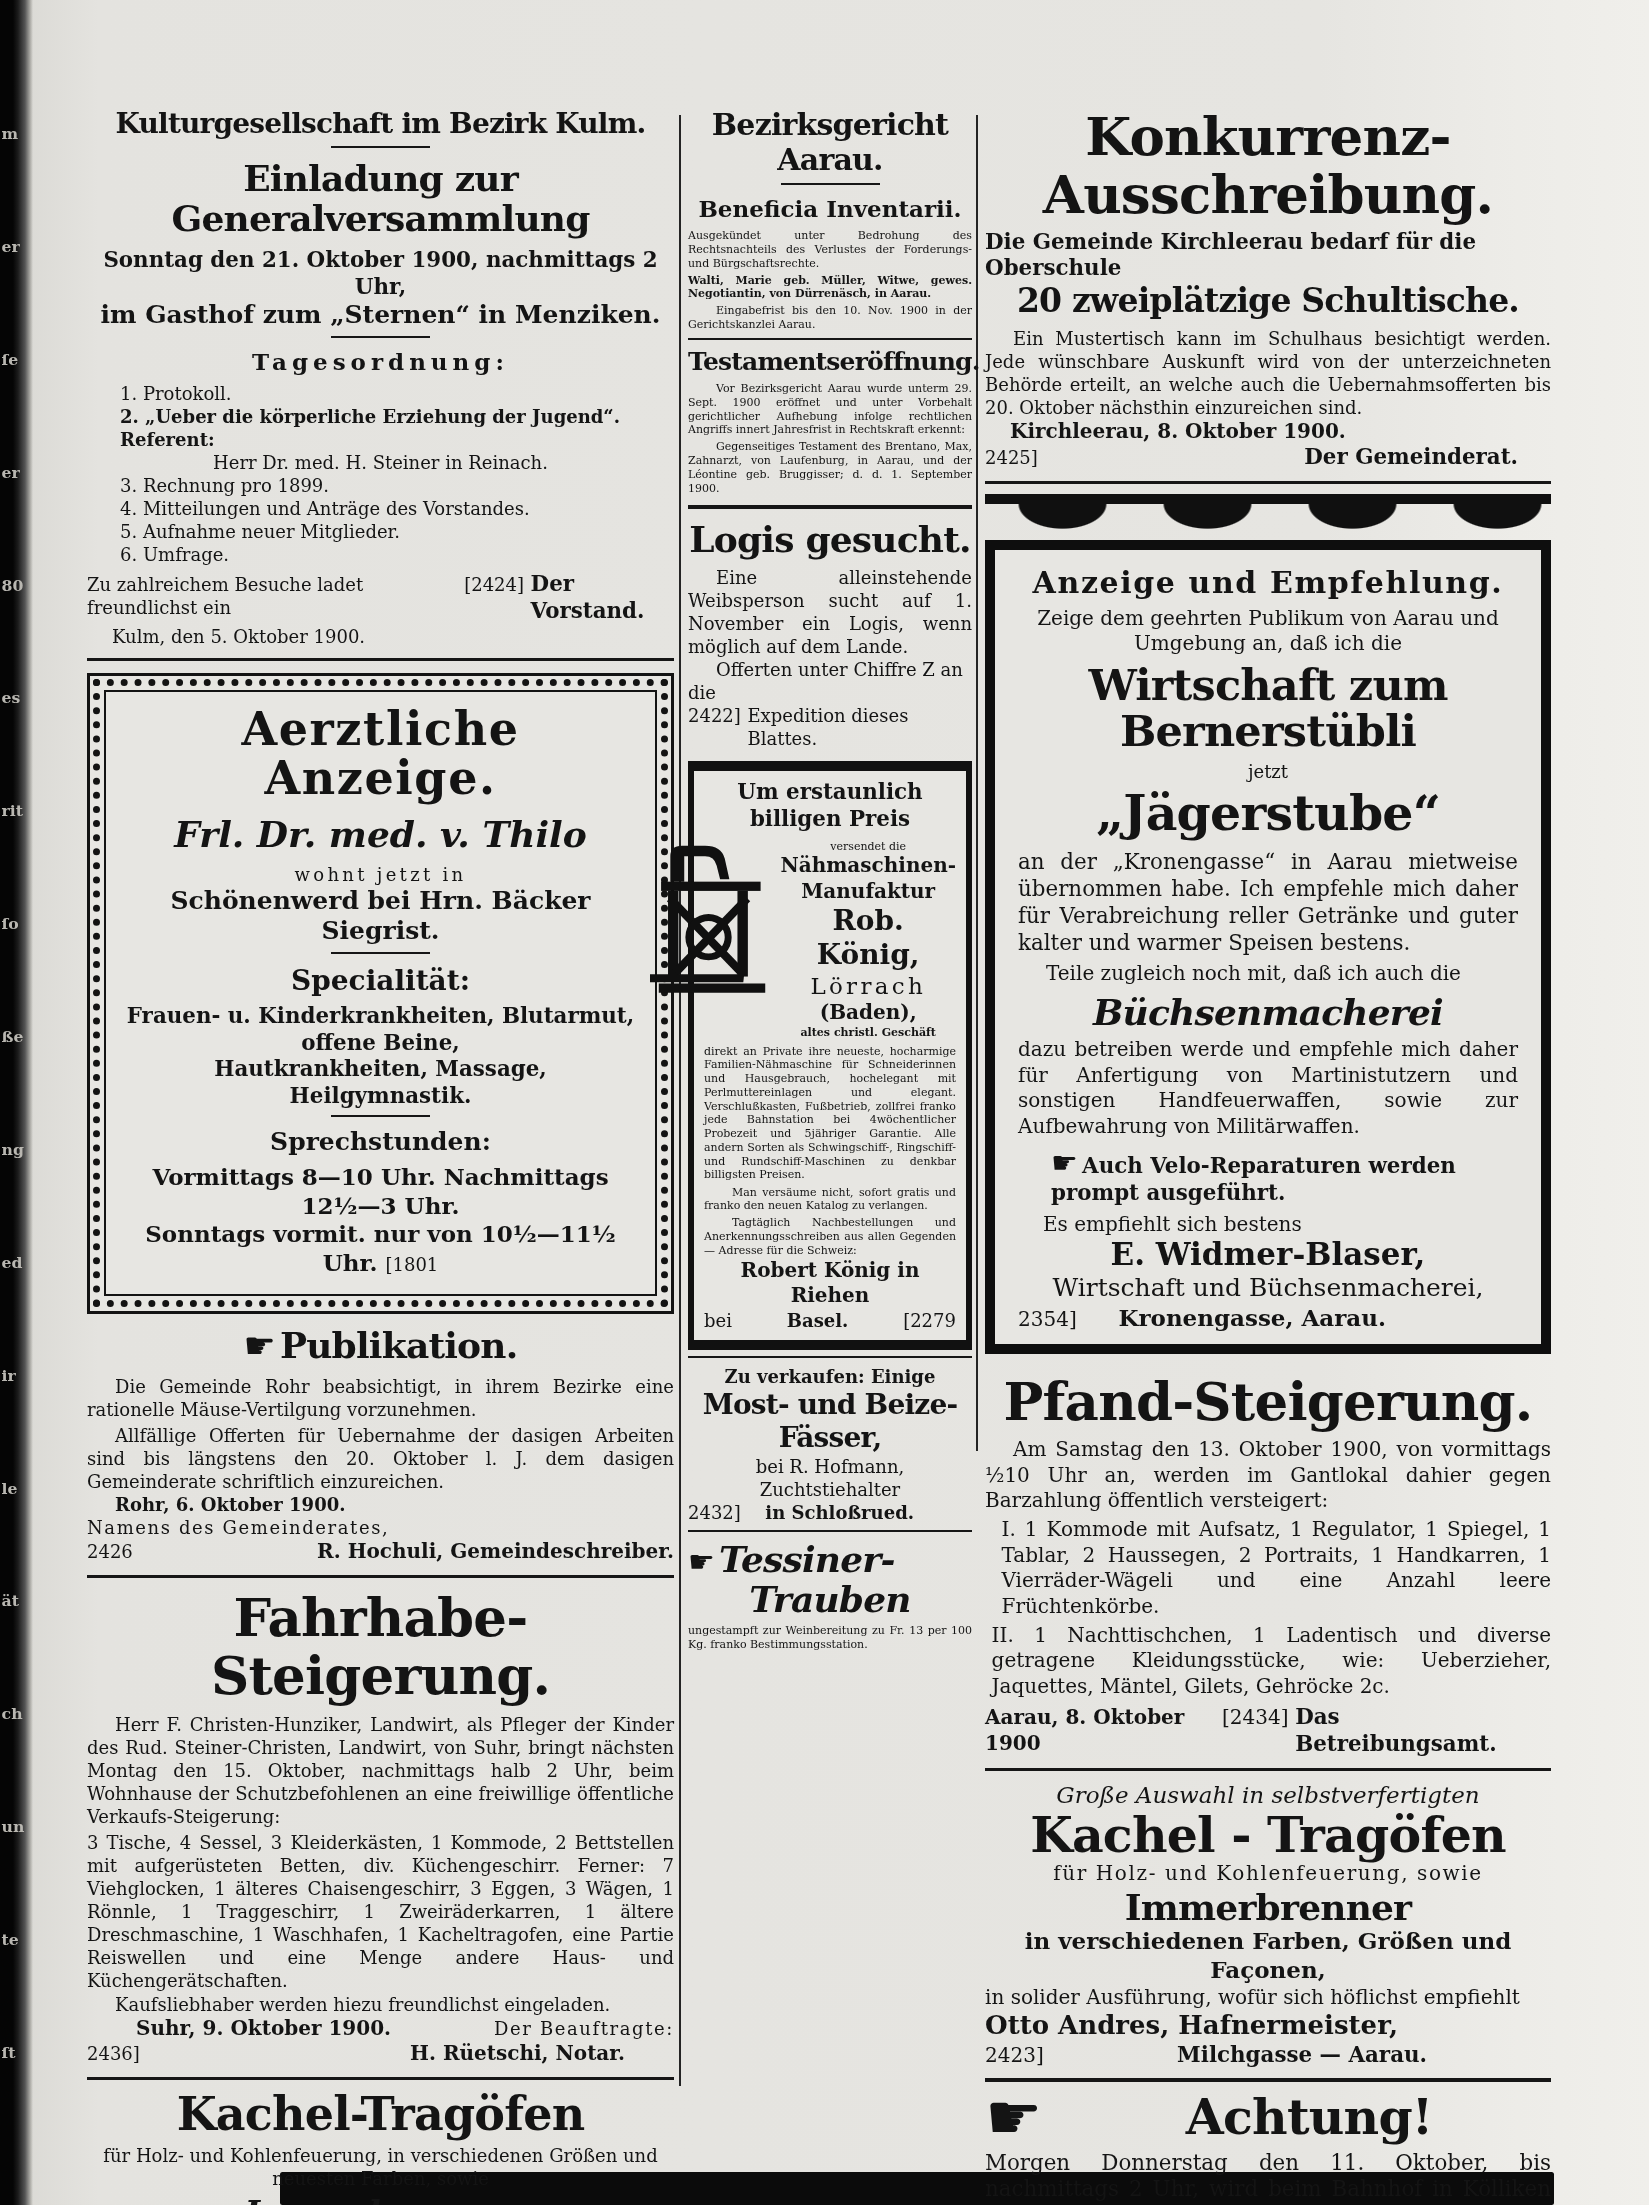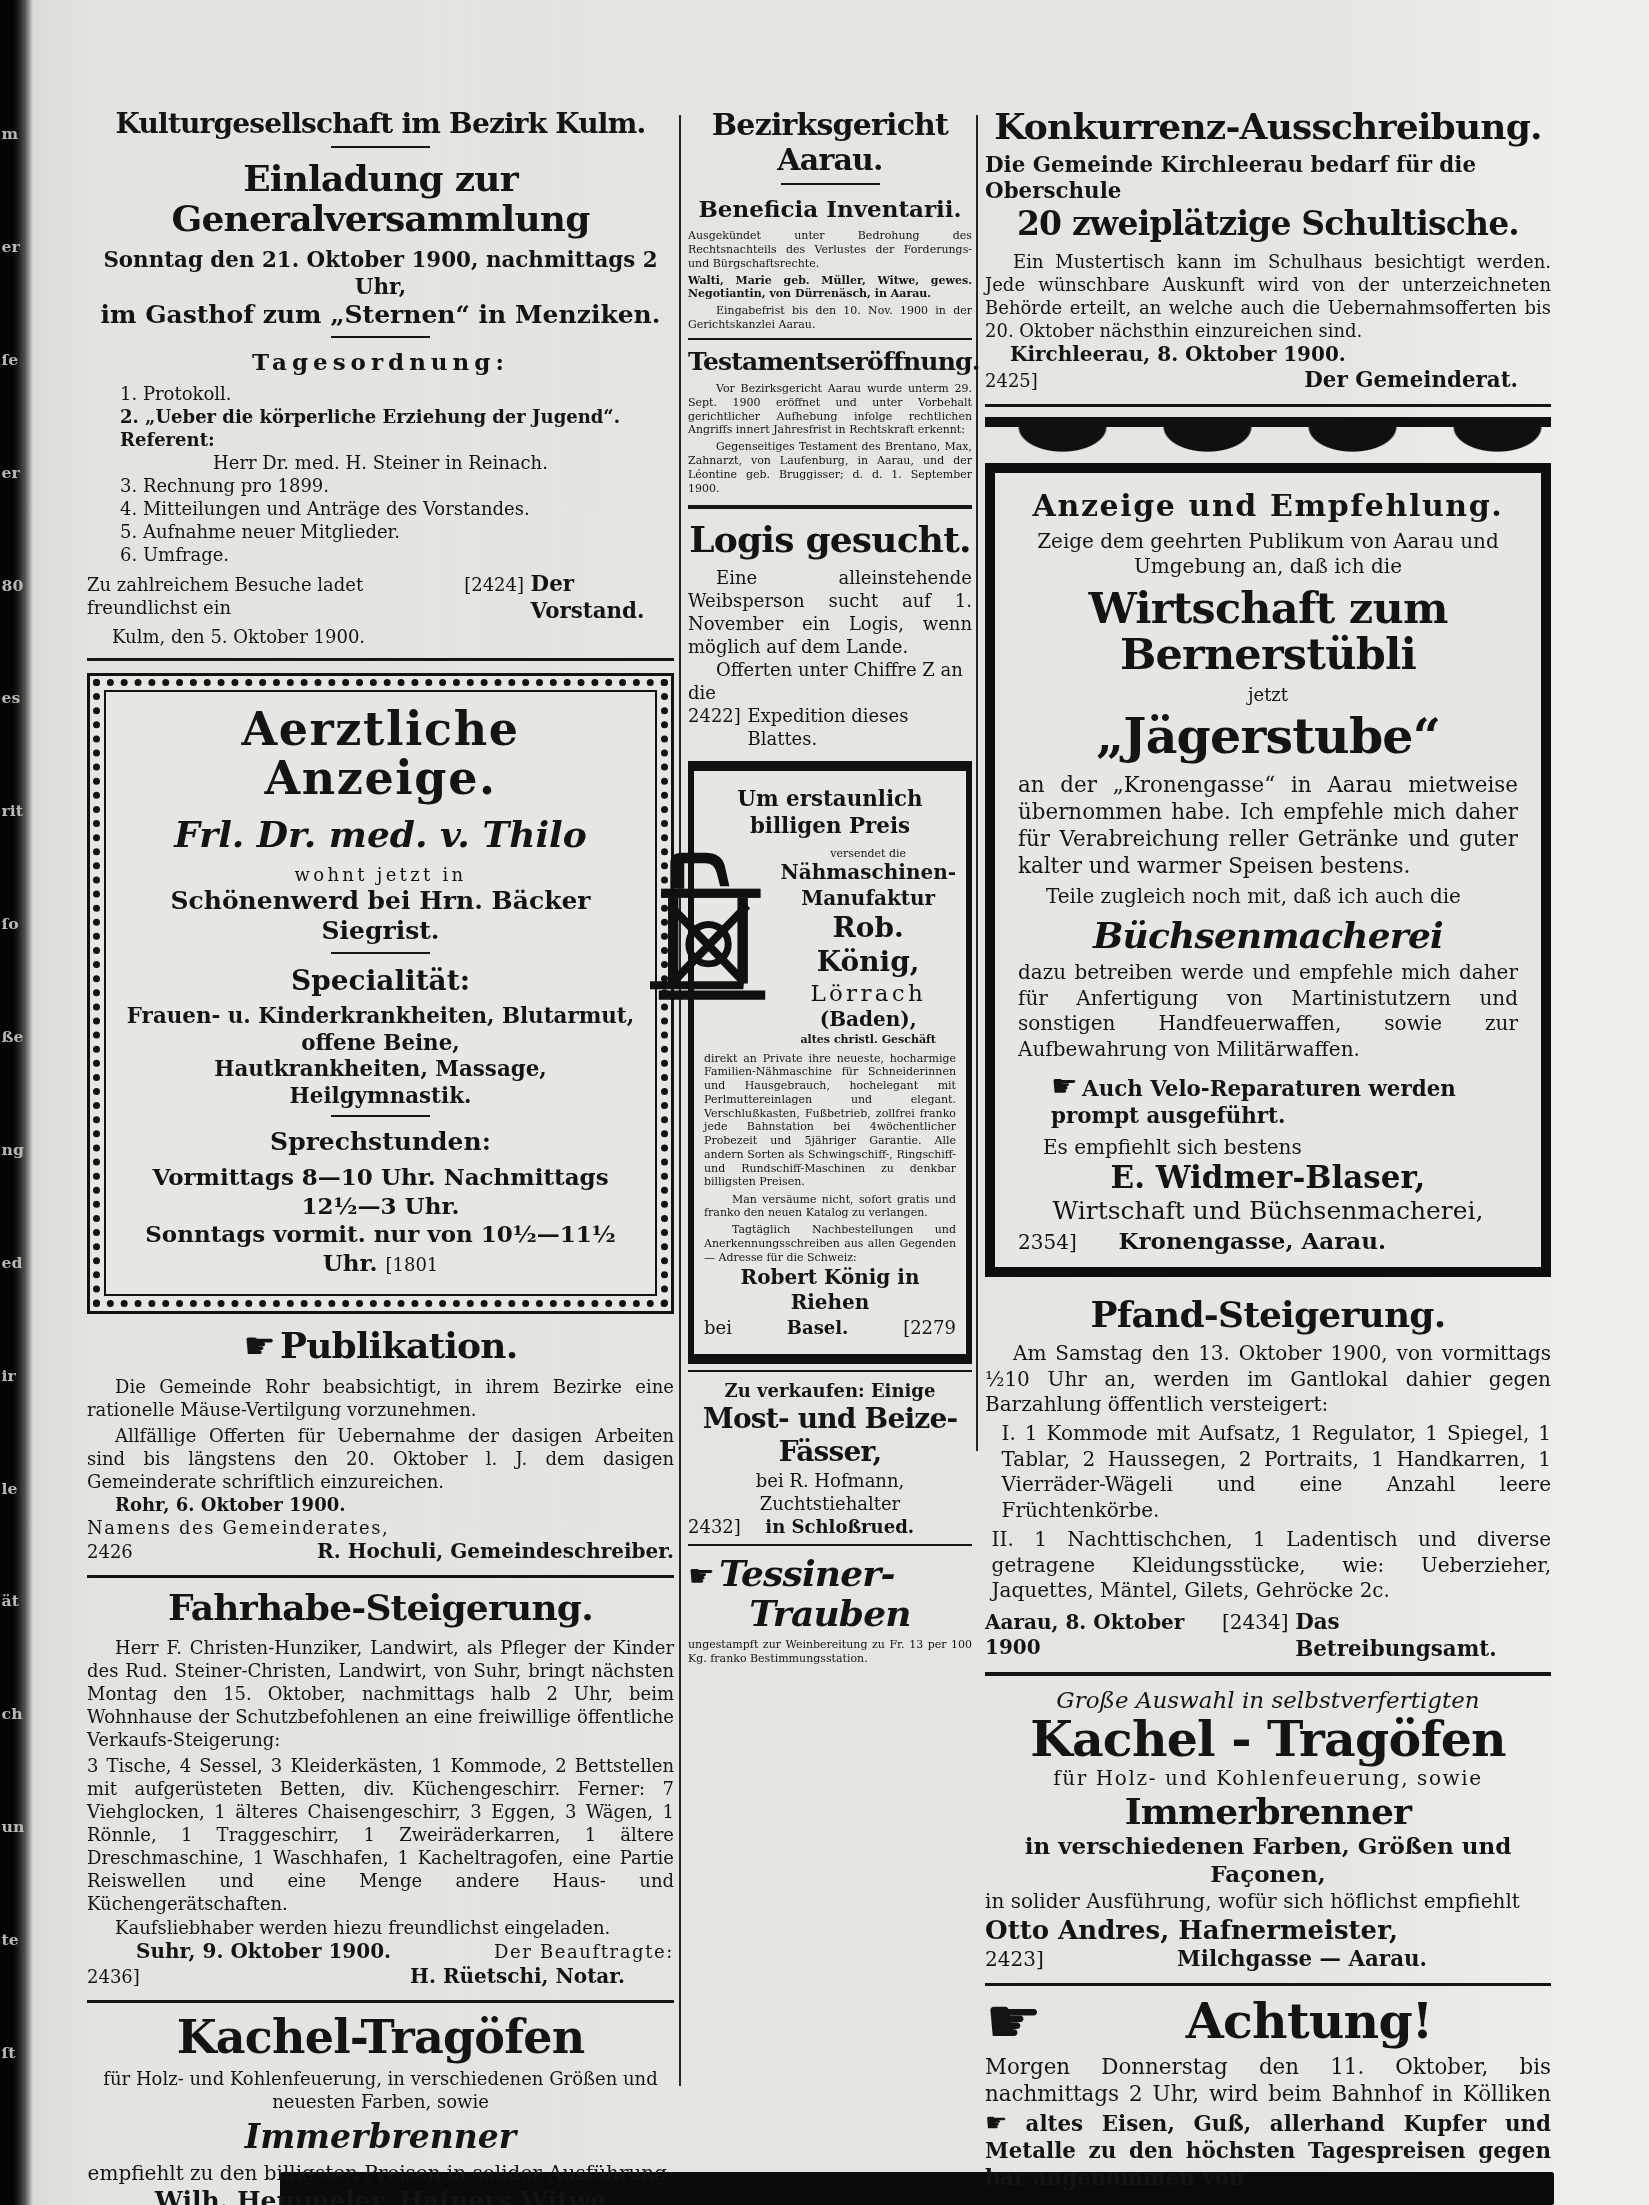--- a/index.html
+++ b/index.html
@@ -15,39 +15,39 @@
   .col-left{left:87px;width:587px;}
   .col-mid{left:688px;width:284px;}
   .col-right{left:985px;width:566px;}
   .c{text-align:center;} .r{} .j{text-align:justify;}
   .b{font-weight:bold;} .i{font-style:italic;} .f20{font-size:11px;line-height:1.25;}
   .f22{font-size:18px;line-height:1.28;} .f24{font-size:20px;line-height:1.28;}
   .f26{font-size:21.4px;line-height:1.25;} .f28{font-size:23px;line-height:1.25;}
   .f30{font-size:25px;line-height:1.22;} .f32{font-size:26px;line-height:1.2;}
   .f34{font-size:28px;line-height:1.2;} .f36{font-size:30px;line-height:1.18;}
   .f38{font-size:31px;line-height:1.16;} .f40{font-size:33px;line-height:1.15;}
-  .f44{font-size:36px;line-height:1.12;} .f48{font-size:36px;line-height:1.1;}
+  .f44{font-size:36px;line-height:1.12;} .f48{font-size:53px;line-height:1.1;}
   .f52{font-size:43px;line-height:1.08;} .f56{font-size:46px;line-height:1.06;}
   .f60{font-size:49px;line-height:1.05;}
   .sp2{letter-spacing:1.6px;} .sp4{letter-spacing:3.3px;} .sp6{letter-spacing:5px;}
   .tight{letter-spacing:-0.8px;}
   .row{display:flex;justify-content:space-between;align-items:baseline;gap:6.6px;}
   .hr{height:3.3px;background:#161616;margin:10px 0;}
   .hr2{height:1.6px;background:#161616;margin:6.6px 0;}
   .shortline{width:99px;height:2.5px;background:#161616;margin:5px auto 10px;}
   .mt6{margin-top:5px;} .mt10{margin-top:8.2px;} .mt14{margin-top:11.5px;}
   .indent{text-indent:28px;}
   .chain{border:3.3px solid #131313;padding:3.3px;margin-top:11.5px;background:#e7e6e2;}
   .chain-in{border:7.4px dotted #131313;padding:4.1px;}
   .chain-in2{border:2.5px solid #131313;padding:13px 20px 16.5px;}
   .bar{height:10px;background:#101010;}
   .scallop-down{height:36px;background-image:radial-gradient(ellipse 64px 36px at 50% 0,#101010 67%,rgba(0,0,0,0) 70%);
     background-size:145px 36px;background-repeat:repeat-x;background-position:5px top;}
   .boxheavy{border:10.7px solid #0e0e0e;background:#e7e6e2;padding:15px 23px 11.5px;}
-  .boxmed{border:6.6px solid #111;border-top-width:10px;border-bottom-width:10px;background:#e7e6e2;padding:15px 10px;}
+  .boxmed{border:6.6px solid #111;border-top-width:10px;border-bottom-width:10px;background:#e7e6e2;padding:8px 10px;}
   .hand{font-family:"DejaVu Sans",sans-serif;font-weight:normal;}
   .handbig{font-size:64px;line-height:.8;}
   .sew{flex:0 0 124px;}
 </style>
 </head>
 <body>
 
 <div class="paper">
   <div class="spine"></div>
   <div class="margin-frags">

